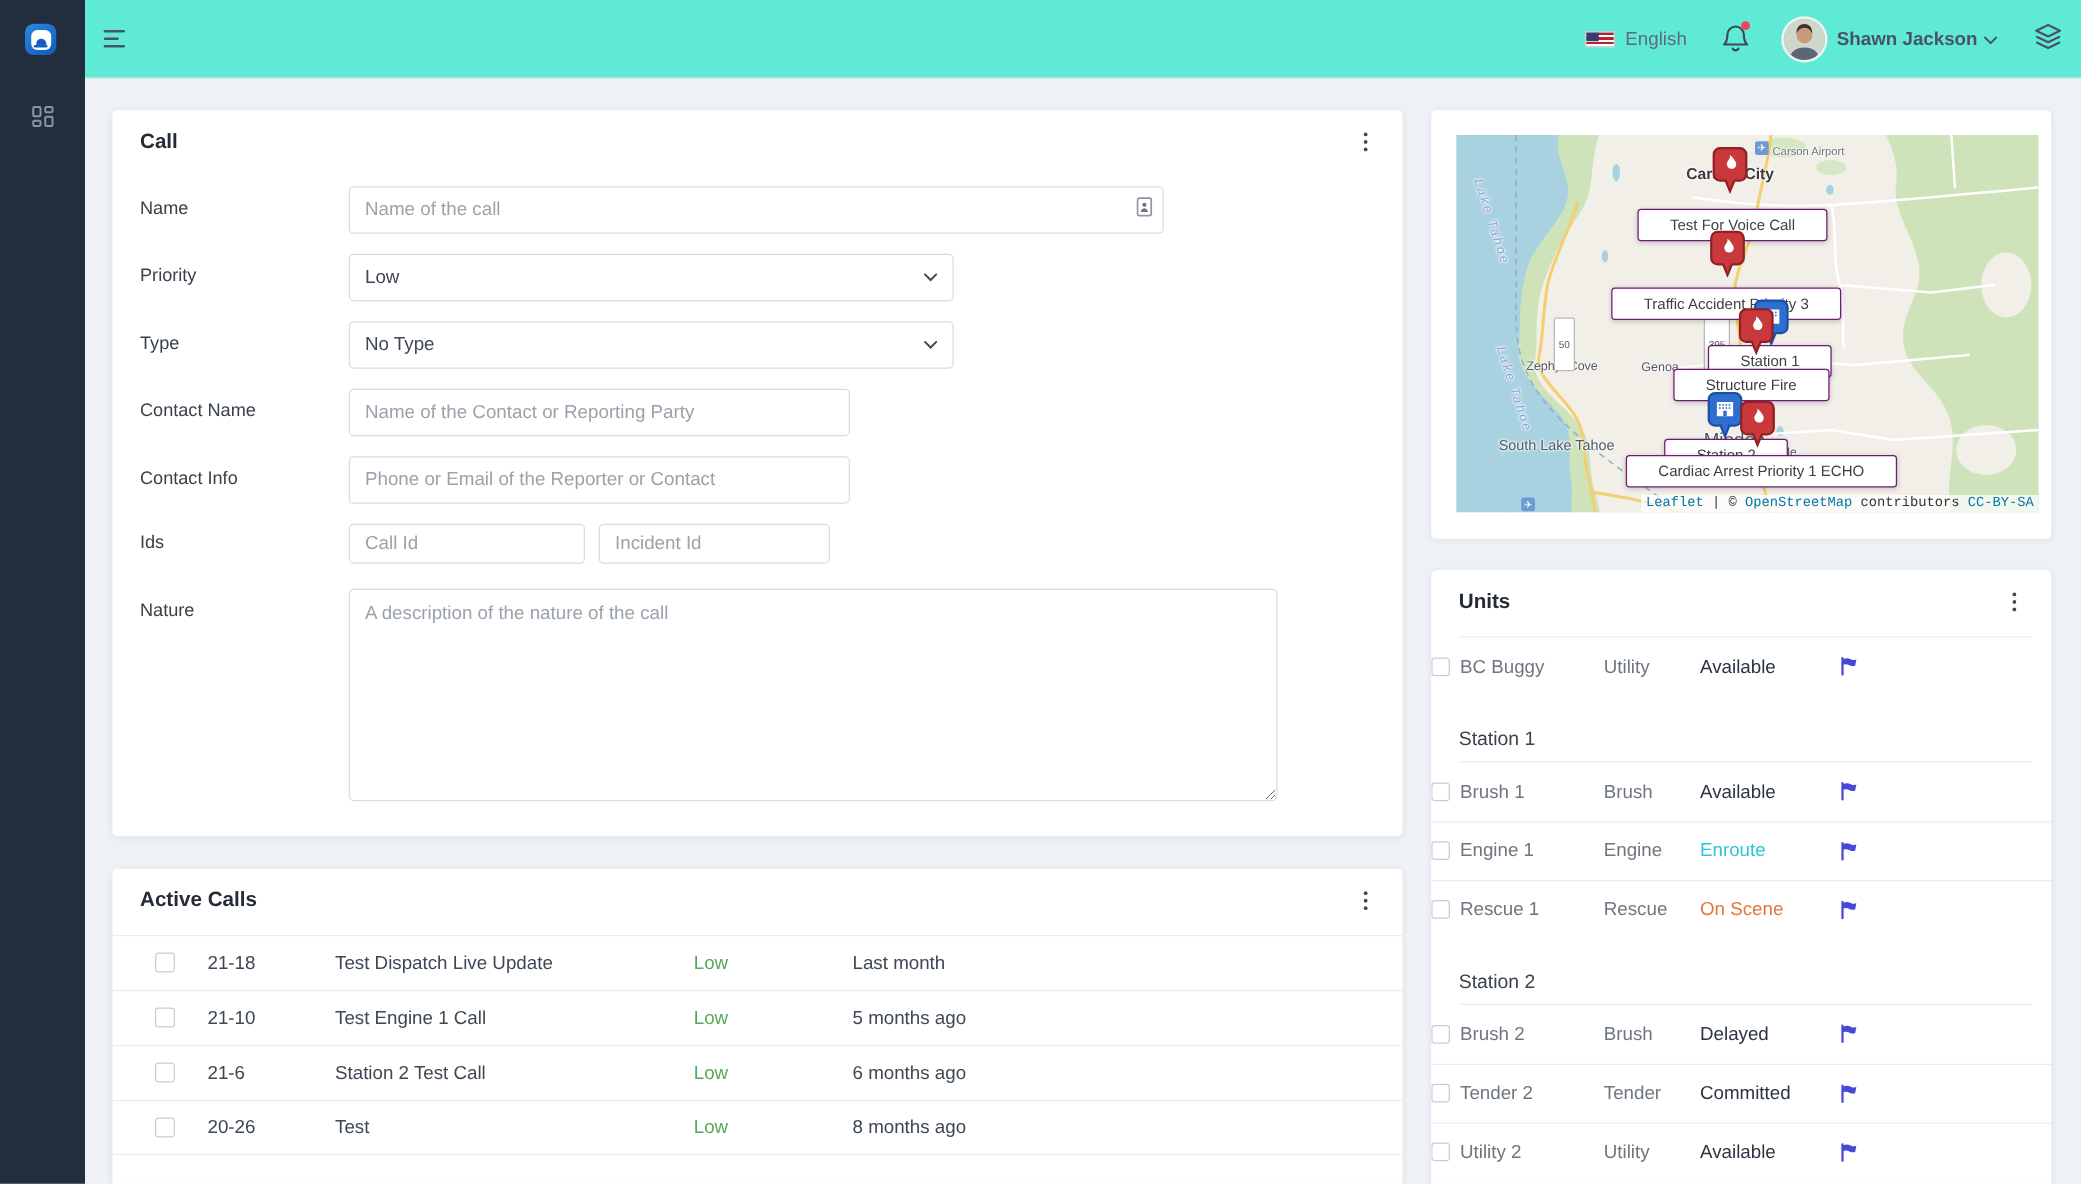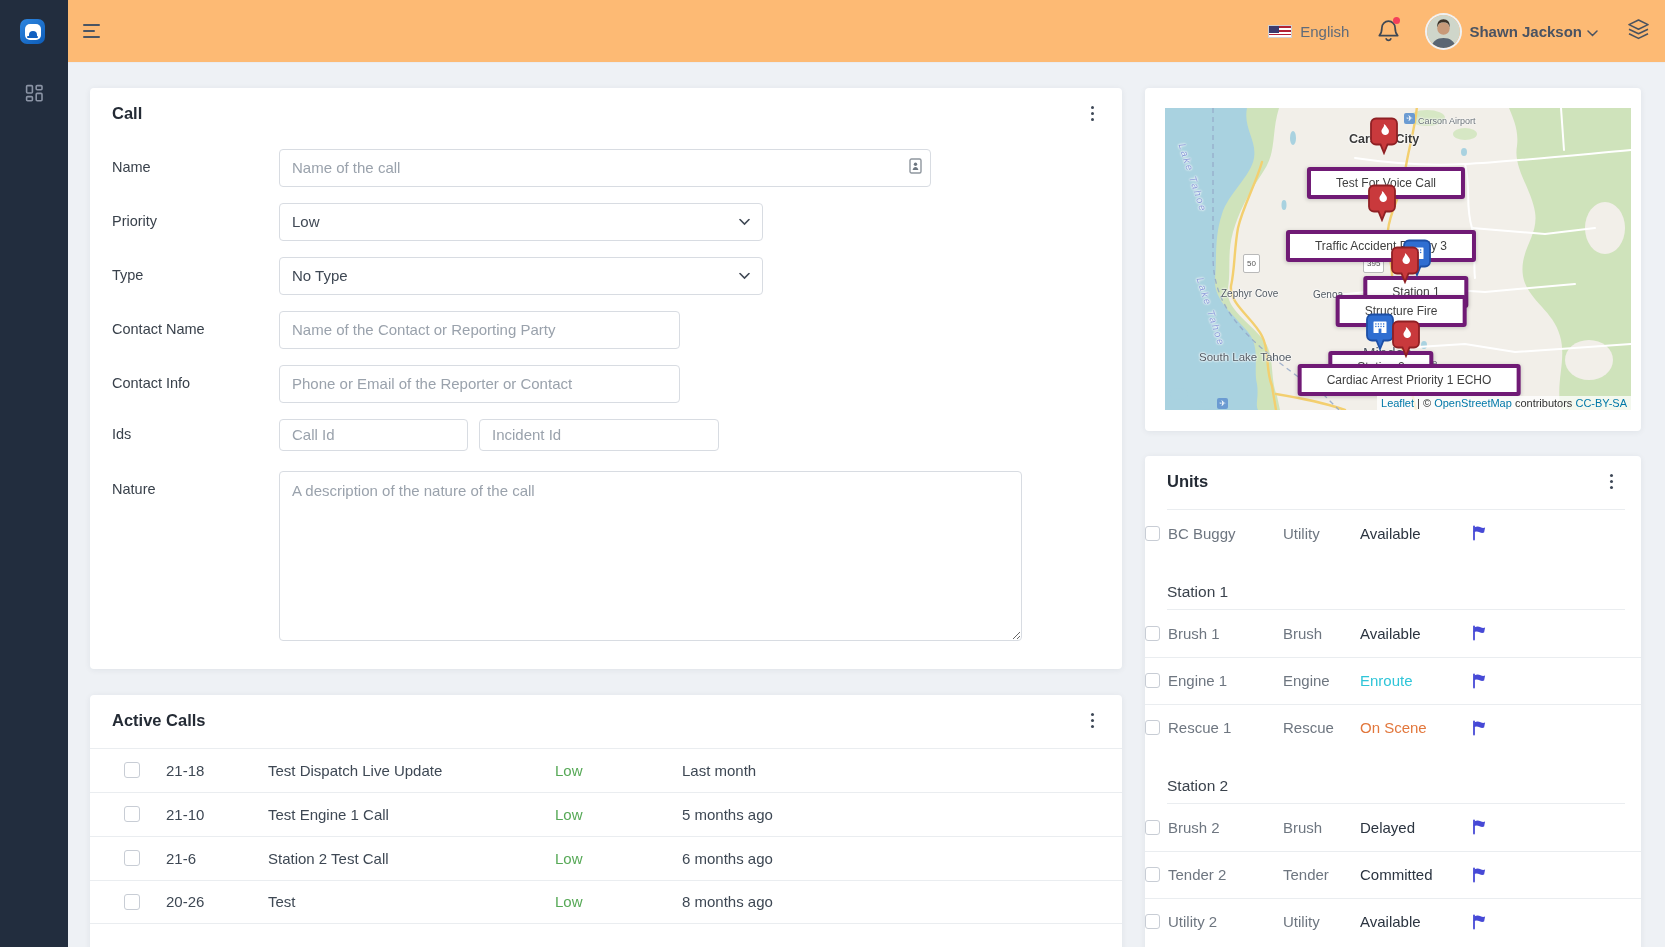--- a/index.html
+++ b/index.html
@@ -10,21 +10,21 @@
   
   .sidebar { position:absolute; left:0; top:0; width:68px; height:947px; background:#222d3e; z-index:20; }
   .logo { position:absolute; left:20px; top:19px; width:25px; height:25px; border-radius:7px;
           background:linear-gradient(140deg,#2e86e0,#0d5cb8); display:flex; align-items:center; justify-content:center; }
   .logo-inner { width:16px; height:16px; background:#fff; border-radius:5px; display:flex; align-items:flex-end; justify-content:center; padding-bottom:3px; }
   .logo-dome { width:8px; height:6px; background:#1160c0; border-radius:5px 5px 1px 1px; position:relative; }
   .logo-dome:after { content:""; position:absolute; left:-1.5px; bottom:-1.5px; width:11px; height:1.6px; background:#1160c0; border-radius:1px; }
   .side-nav { position:absolute; left:0; top:84px; width:68px; display:flex; justify-content:center; }
 
   
-  .navbar { position:absolute; left:68px; top:0; width:1597px; height:63px; background:#fdba74;
+  .navbar { position:absolute; left:68px; top:0; width:1597px; height:63px; background:#5eead4;
             border-bottom:1px solid #e9ecf0; z-index:15; display:flex; align-items:center; }
   .hamburger { margin-left:15px; width:20px; cursor:pointer; }
   .hamburger i { display:block; height:2px; border-radius:2px; background:#4a5563; margin:3.6px 0; }
   .hamburger i:nth-child(1){ width:17px; } .hamburger i:nth-child(2){ width:12px; } .hamburger i:nth-child(3){ width:17px; }
   .nav-right { margin-left:auto; display:flex; align-items:center; padding-right:16px; }
   .usflag { width:24px; height:13px; position:relative; overflow:hidden; border:0.5px solid #d0d0d0;
             background:repeating-linear-gradient(#b22234 0 1.9px, #fff 1.9px 3.8px); }
   .usflag:before { content:""; position:absolute; left:0; top:0; width:10px; height:7.2px; background:#3c3b6e; }
   .lang-label { margin-left:8px; font-size:15px; color:#5f6b7a; }
   .bell-wrap { position:relative; margin-left:28px; width:24px; height:26px; cursor:pointer; }
@@ -70,27 +70,27 @@
   .prio-low { color:#57a957; }
   .cbx { appearance:none; -webkit-appearance:none; width:16px; height:16px; border:1.5px solid #c8cdd5;
          border-radius:3px; background:#fff; cursor:pointer; }
 
   
   .map-card { height:343px; padding:20px; }
   .map { position:relative; width:466px; height:302px; overflow:hidden; background:#f2efe9; }
   .map svg.base { position:absolute; left:0; top:0; z-index:0; }
   .mlabel { position:absolute; z-index:1; color:#515962; text-shadow:0 0 2px #fff,0 0 2px #fff,0 0 3px #fff; white-space:nowrap; }
   .shield { position:absolute; z-index:1; background:#fff; border:1px solid #b9b9b9; border-radius:2px;
-            font-size:8px; color:#555; padding:4px 3px; text-shadow:none; }
-  .tip { position:absolute; z-index:2; transform:translateX(-50%); background:#fff; border:4px solid #701a75;
+            font-size:8px; color:#555; padding:16px 3px; text-shadow:none; }
+  .tip { position:absolute; z-index:2; transform:translateX(-50%); background:#fff; border:1px solid #701a75;
          border-radius:3px; padding:5px 25px; font-size:12px; color:#3f3f3f; white-space:nowrap;
          box-shadow:0 1px 4px rgba(0,0,0,.18); }
   .marker { position:absolute; z-index:5; width:30px; height:38px; }
   .attrib { position:absolute; z-index:6; right:0; bottom:0; background:rgba(255,255,255,.75);
-            font-size:11px; color:#333; padding:1px 4px; white-space:nowrap; }
+            font-size:11px; color:#333; padding:1px 4px; white-space:nowrap;font-family:Liberation Mono, monospace; }
   .attrib .lnk { color:#0078a8; cursor:pointer; }
   .airport-ic { position:absolute; z-index:1; width:11px; height:11px; background:#6b9bd2; border-radius:2px;
                 color:#fff; font-size:8px; line-height:11px; text-align:center; }
 
   
   .units-card { margin-top:25px; height:560px; overflow:hidden; }
   .units-divider { height:1px; background:#eaedf0; margin:16px 16px 0 22px; }
   .unit-row { display:grid; grid-template-columns:15px 107px 69px 103px 16px; column-gap:8px; align-items:center;
               height:47px; font-size:15px; }
   .unit-row + .unit-row { border-top:1px solid #eaedf0; }
@@ -220,21 +220,21 @@
             <label class="flabel">Contact Name</label>
             <input type="text" style="width: 401px;" placeholder="Name of the Contact or Reporting Party">
           </div>
           <div class="frow">
             <label class="flabel">Contact Info</label>
             <input type="text" style="width: 401px;" placeholder="Phone or Email of the Reporter or Contact">
           </div>
           <div class="frow ids-row" style="margin-bottom:20px">
             <label class="flabel" style="padding-top:7px">Ids</label>
             <input type="text" style="width: 189px;" placeholder="Call Id">
-            <input type="text" style="width: 240px;" placeholder="Incident Id">
+            <input type="text" style="width: 185px;" placeholder="Incident Id">
           </div>
           <div class="frow">
             <label class="flabel">Nature</label>
             <textarea class="textarea" placeholder="A description of the nature of the call" style=""></textarea>
           </div>
         </div>
       </div>
 
       <div class="card calls-card">
         <div class="card-head">

